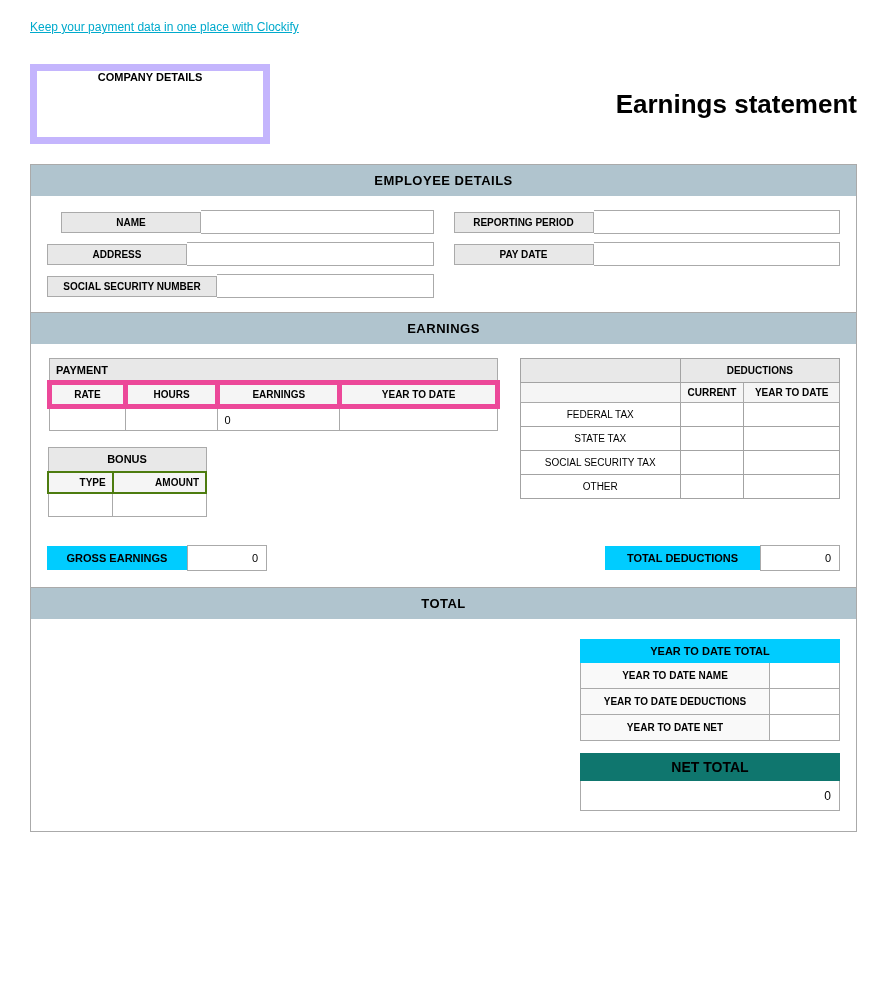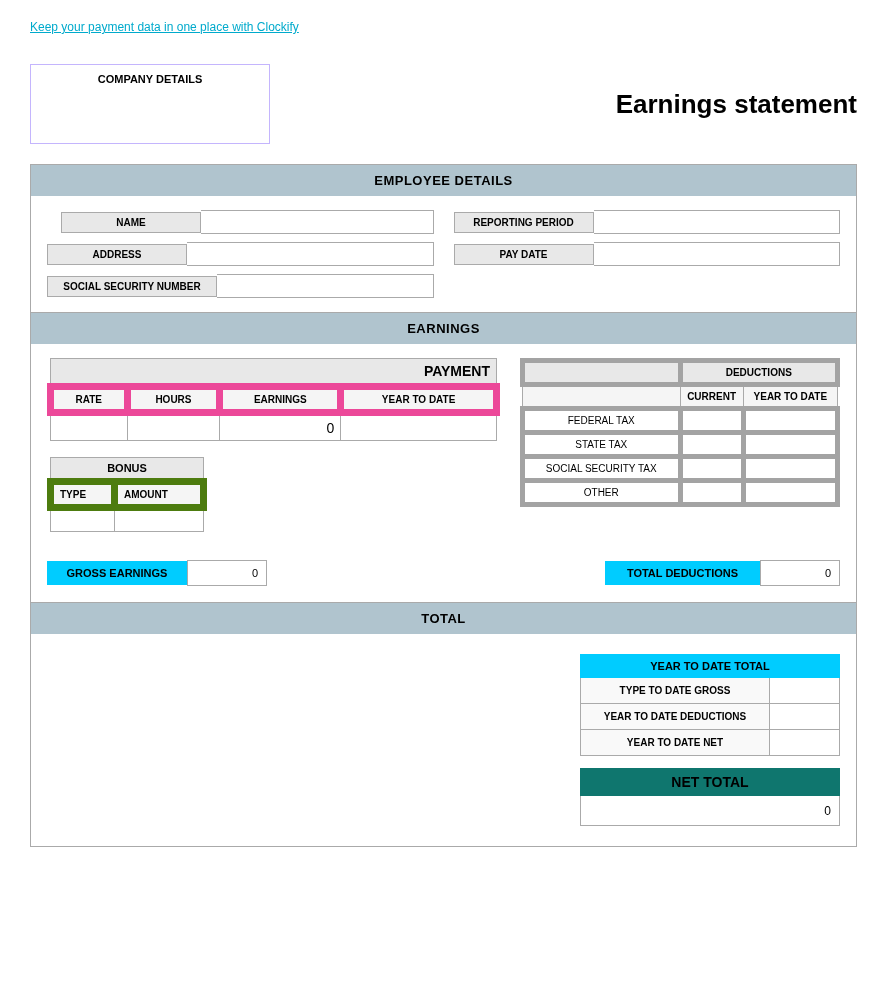--- a/index.html
+++ b/index.html
@@ -21,24 +21,24 @@
     }
 
     .header-section {
       display: flex;
       justify-content: space-between;
       align-items: flex-start;
       margin-bottom: 20px;
     }
 
     .company-details-box {
-      border: 1px solid #c4b5fd;
+      border: 7px solid #c4b5fd;
       width: 240px;
       height: 80px;
-      padding: 8px 10px;
+      padding: 0 10px;
     }
 
     .company-details-label {
       font-size: 11px;
       font-weight: bold;
       text-align: center;
       margin-bottom: 4px;
     }
 
     .earnings-statement-title {
@@ -129,79 +129,79 @@
     .table-section-header {
       background: #e8e8e8;
       border: 1px solid #aaa;
       text-align: center;
       font-weight: bold;
       font-size: 11px;
       padding: 4px;
     }
 
     .payment-table th {
-      border: 7px solid #ec4899;
+      border: 5px solid #ec4899;
       background: #f5f5f5;
       padding: 4px 6px;
       font-size: 10px;
       font-weight: bold;
       text-align: center;
     }
 
     .payment-table td {
       border: 1px solid #aaa;
       padding: 4px 6px;
-      font-size: 14px;
-      text-align: right;
+      font-size: 11px;
+      text-align: left;
       height: 24px;
     }
 
     
     .deductions-table {
       border-collapse: collapse;
       width: 100%;
     }
 
     .deductions-table th {
       border: 1px solid #aaa;
       background: #f5f5f5;
       padding: 4px 0;
       font-size: 10px;
       font-weight: bold;
       text-align: center;
     }
 
     .deductions-table td {
-      border: 5px solid #a3a3a3;
+      border: 1px solid #a3a3a3;
       padding: 4px 6px;
       font-size: 10px;
       font-weight: bold;
       text-align: center;
       height: 24px;
     }
 
     .deductions-table td.label-cell {
       text-align: center;
       font-weight: normal;
       font-size: 10px;
     }
 
     
     .bonus-table {
       border-collapse: collapse;
       width: 160px;
     }
 
     .bonus-table th {
-      border: 7px solid #4d7c0f;
+      border: 2px solid #4d7c0f;
       background: #f5f5f5;
       padding: 4px 6px;
       font-size: 10px;
       font-weight: bold;
-      text-align: left;
+      text-align: right;
     }
 
     .bonus-table td {
       border: 1px solid #aaa;
       padding: 4px 8px;
       font-size: 11px;
       text-align: center;
       height: 24px;
     }
 
@@ -479,21 +479,21 @@
     </div>
   </div>
 </div>
 
 <div class="total-section">
   <div class="section-header">TOTAL</div>
   <div class="total-body">
     <div class="ytd-total-block">
       <div class="ytd-total-header">YEAR TO DATE TOTAL</div>
       <div class="ytd-row">
-        <div class="ytd-label">TYPE TO DATE GROSS</div>
+        <div class="ytd-label">YEAR TO DATE NAME</div>
         <div class="ytd-value"></div>
       </div>
       <div class="ytd-row">
         <div class="ytd-label">YEAR TO DATE DEDUCTIONS</div>
         <div class="ytd-value"></div>
       </div>
       <div class="ytd-row">
         <div class="ytd-label">YEAR TO DATE NET</div>
         <div class="ytd-value"></div>
       </div>

